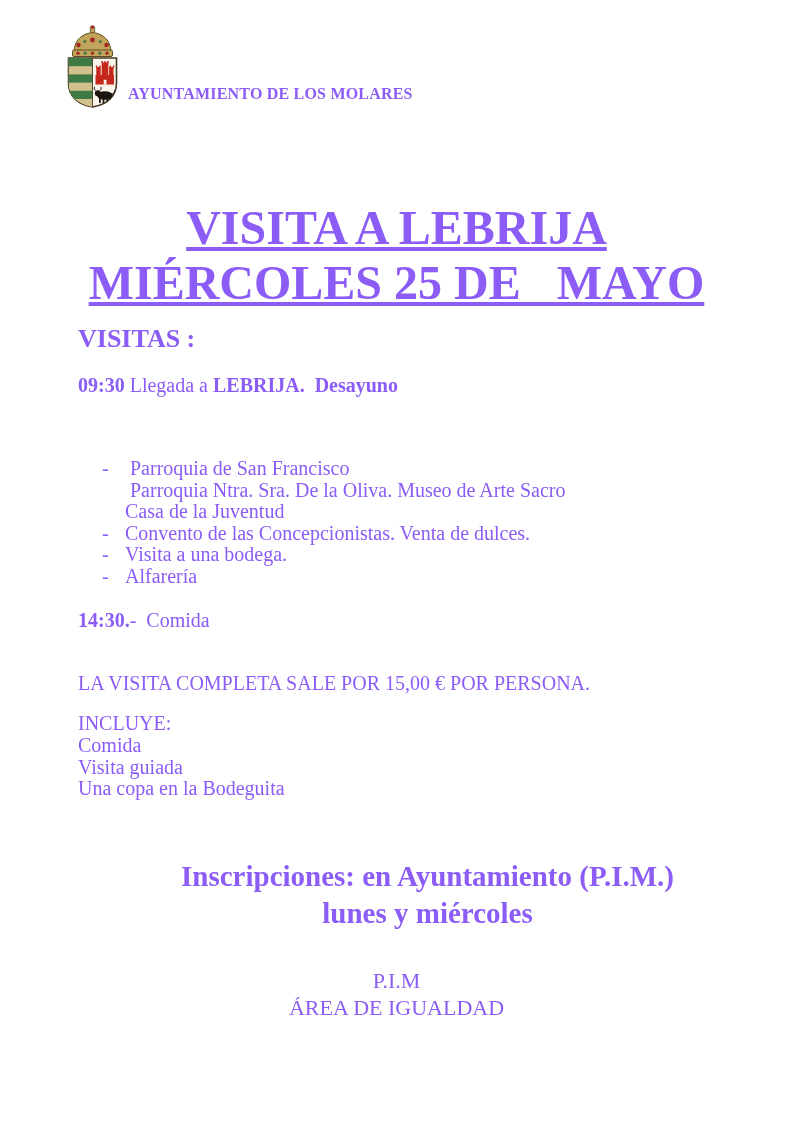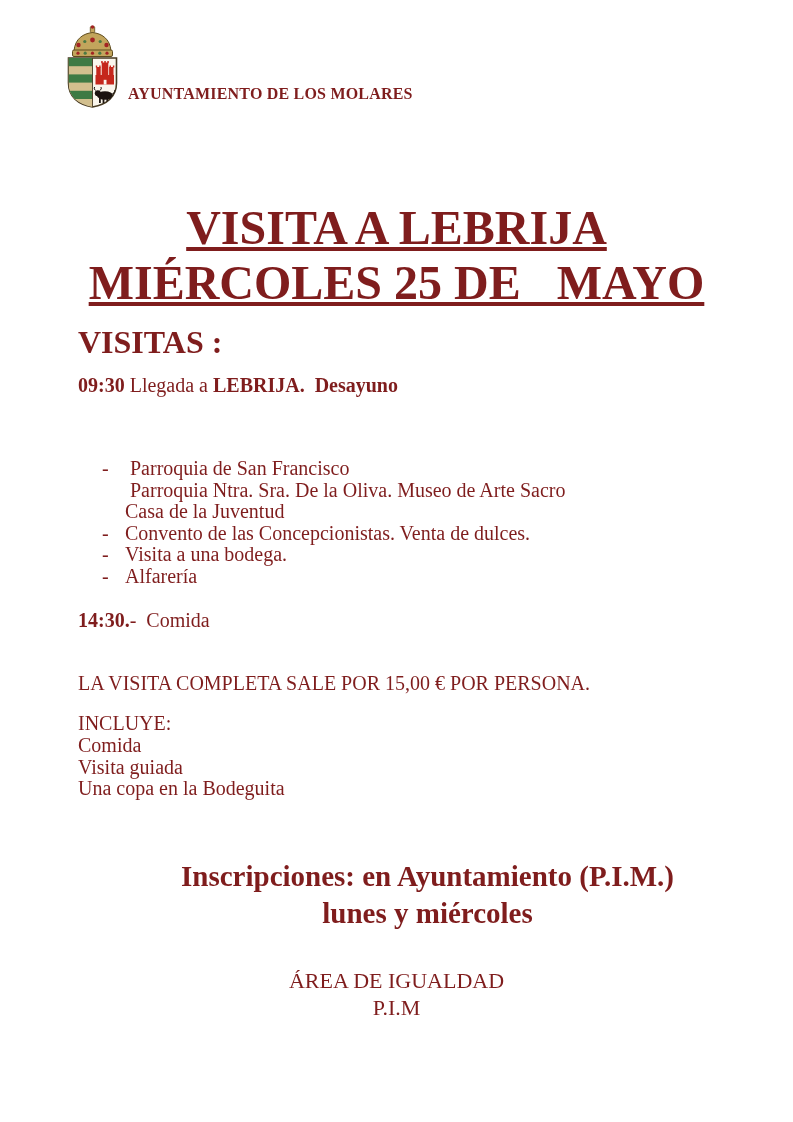--- a/index.html
+++ b/index.html
@@ -2,21 +2,21 @@
 <html lang="es"><head>
 <meta charset="utf-8">
 <style>
   html, body { margin: 0; padding: 0; background: #888; }
   .page {
     position: relative;
     width: 793px;
     height: 1122px;
     margin: 0 auto;
     background: #ffffff;
-    color: #7f1d1d;
+    color: #8b5cf6;
     font-family: "Liberation Serif", "DejaVu Serif", serif;
     overflow: hidden;
   }
   .pre { white-space: pre; margin-top: 45px; }
 
   
   .header {
     position: absolute;
     left: 64px;
     top: 24px;
@@ -49,21 +49,21 @@
     text-decoration: underline;
     text-decoration-thickness: 3.5px;
     text-underline-offset: 3px;
   }
 
   
   .visitas-heading {
     position: absolute;
     left: 78px;
     top: 324px;
-    font-size: 32px;
+    font-size: 26px;
     font-weight: bold;
     white-space: pre;
   }
   .sched-line { position: absolute; left: 78px; font-size: 20px; line-height: 22px; }
   .t-arrival { top: 374px; }
   .t-start   { top: 419px; }
   .t-lunch   { top: 609px; }
   .bold { font-weight: bold; }
 
   .stops { position: absolute; left: 78px; top: 458px; font-size: 20px; }
@@ -226,17 +226,17 @@
     <div>Visita guiada</div>
     <div>Una copa en la Bodeguita</div>
   </div>
 
   <div class="inscriptions">
     <div>Inscripciones: en Ayuntamiento (P.I.M.)</div>
     <div>lunes y miércoles</div>
   </div>
 
   <div class="footer-block">
+    <div>P.I.M</div>
     <div>ÁREA DE IGUALDAD</div>
-    <div>P.I.M</div>
   </div>
 
 </div>
 
 </body></html>

